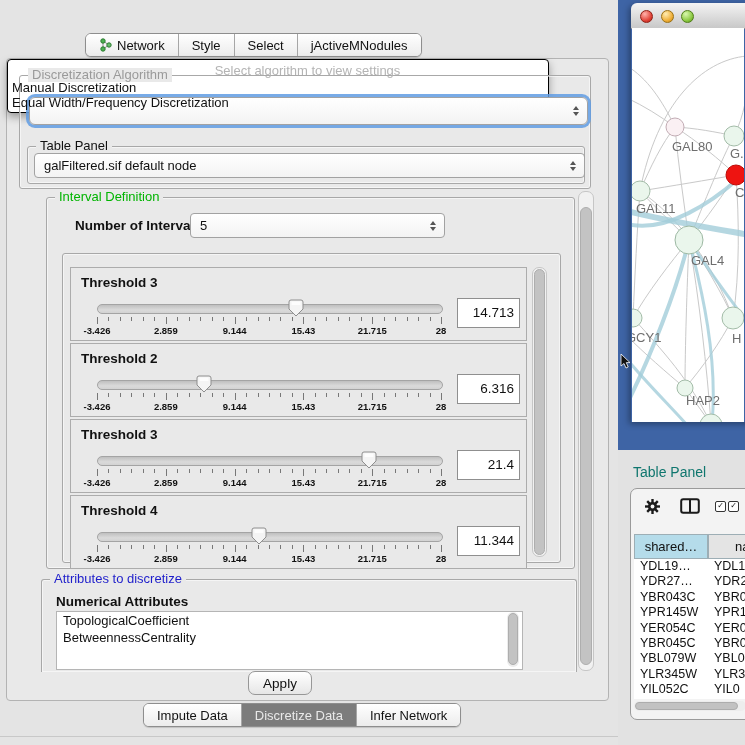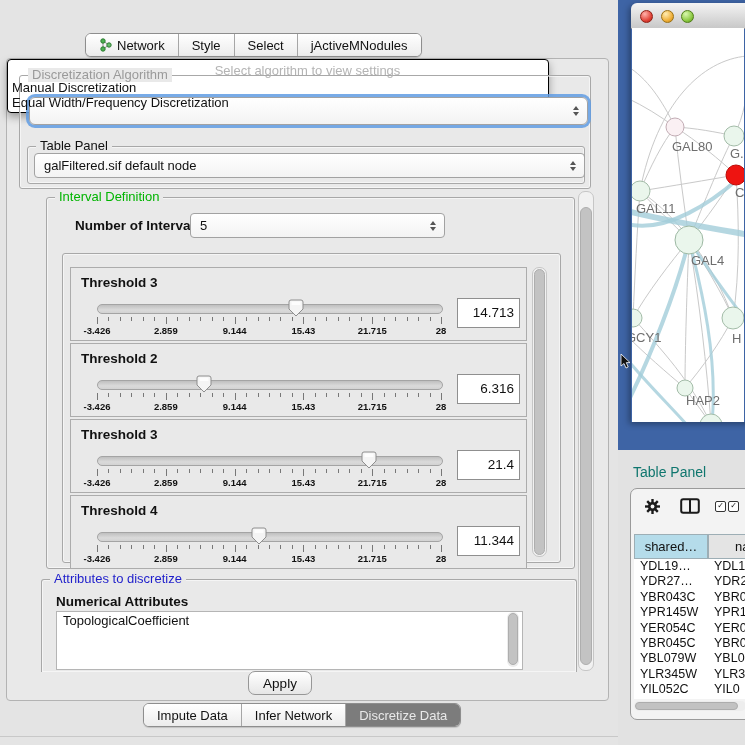--- a/index.html
+++ b/index.html
@@ -375,43 +375,44 @@
         </div>
       </div>
     </div>
 
     <div class="group" style="left:34px;top:520px;width:534px;height:92px;border-bottom:none;border-radius:3px 3px 0 0">
       <span class="legend" style="color:#1E1ECB">Attributes to discretize</span>
       <span style="position:absolute;left:14px;top:14px;font-weight:bold;font-size:13.5px">Numerical Attributes</span>
     </div>
     <div id="attr-list" style="left:49px;top:552px">
         <div class="attr-item">TopologicalCoefficient</div>
+        <div class="attr-item">BetweennessCentrality</div>
       </div>
     <div class="vscroll" style="left:500px;top:553px;width:12px;height:55px;border:none;background:#ECECEC">
       <div class="vthumb" style="top:1px;height:50px"></div>
     </div>
 
     <div class="vscroll" style="left:571px;top:132px;width:14px;height:478px">
       <div class="vthumb" style="top:15px;height:456px"></div>
     </div>
 
     <div class="pushbtn" style="left:241px;top:612px;width:62px;height:22px">
       <span>Apply</span>
     </div>
   </div>
 
   <div class="segbar" id="tabs-bottom" style="left:143px;top:703px">
       <div class="seg">
         <span>Impute Data</span>
       </div>
+      <div class="seg sel">
+        <span>Discretize Data</span>
+      </div>
       <div class="seg">
         <span>Infer Network</span>
-      </div>
-      <div class="seg sel">
-        <span>Discretize Data</span>
       </div>
     </div>
   <div class="abs" style="left:0;top:736px;width:618px;height:1px;background:#C8C8C8"></div>
 </div>
 
 <div class="abs" id="right-region">
   <div id="desktop">
     <div id="net-window">
       <div id="net-titlebar">
         <span class="tl" id="tl-red"></span>

